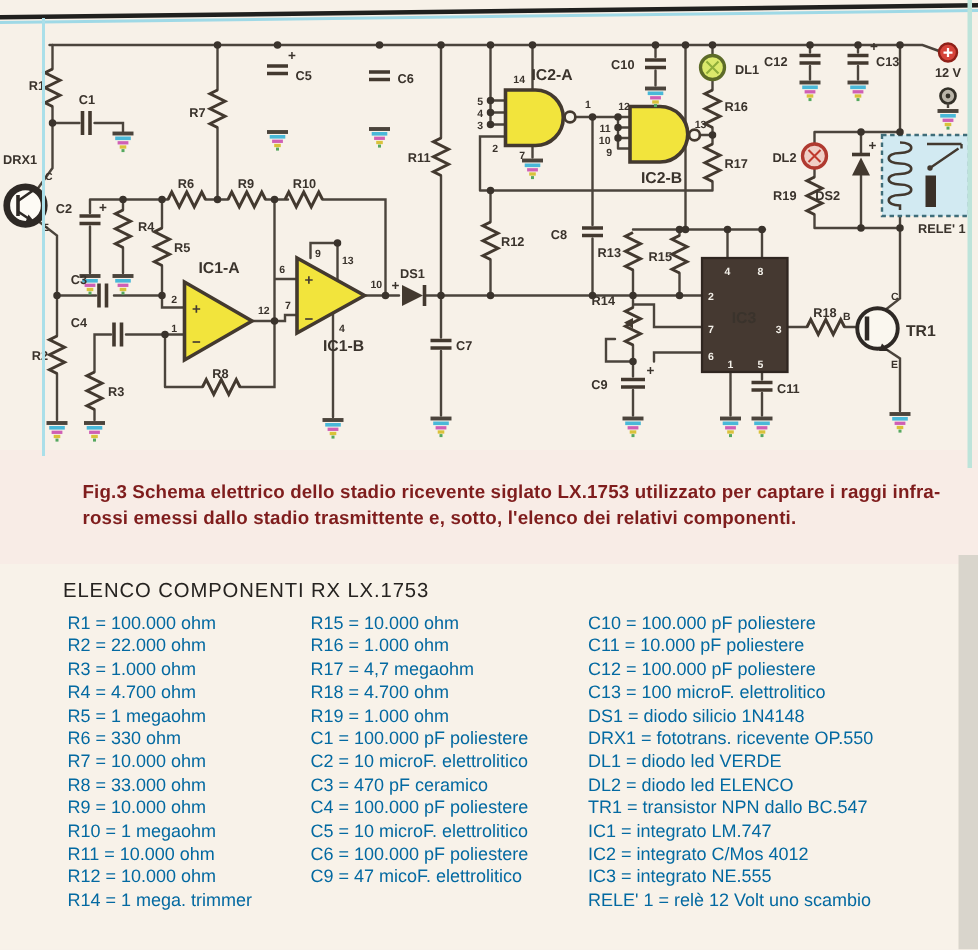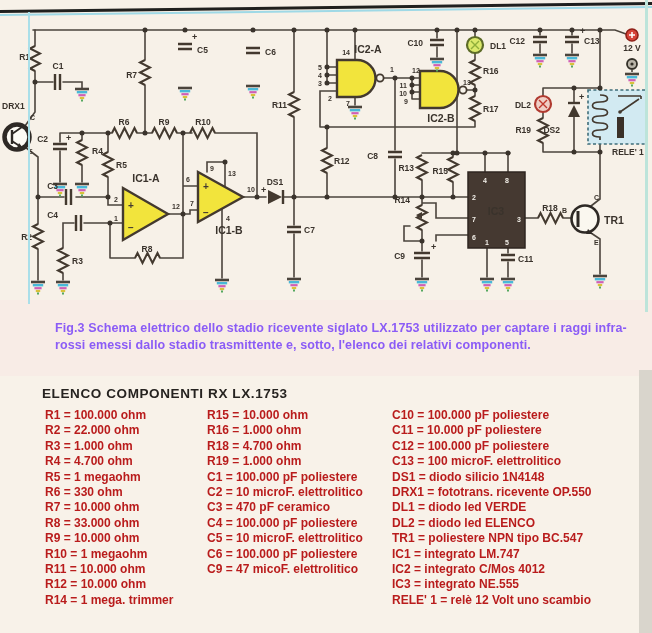--- a/index.html
+++ b/index.html
@@ -12,27 +12,27 @@
   .band-pink{position:absolute;left:0;top:300px;width:652px;height:76px;background:#f8ece6;}
   .band-list{position:absolute;left:0;top:376px;width:652px;height:257px;background:#f8f2e9;}
   .scan-top{position:absolute;left:-6px;top:6px;width:668px;height:3px;background:#20201e;transform:rotate(-0.7deg);}
   .scan-top-cyan{position:absolute;left:-6px;top:10px;width:668px;height:2px;background:#9fd9e6;transform:rotate(-0.7deg);}
   .scan-left-cyan{position:absolute;left:28px;top:12px;width:2px;height:292px;background:#aadfe9;}
   .scan-right-cyan{position:absolute;left:645px;top:0px;width:3px;height:312px;background:#bde4da;}
   .scan-right-gray{position:absolute;right:0;top:370px;width:13px;height:263px;background:#d9d5cc;}
   #schematic-wrap{position:absolute;left:0;top:0;width:652px;height:312px;}
   #caption{
     position:absolute;left:55px;top:320px;width:575px;
-    font-size:12.5px;font-weight:bold;color:#8b5cf6;line-height:17px;letter-spacing:0.1px;
+    font-size:12.5px;font-weight:bold;color:#7f1d1d;line-height:17px;letter-spacing:0.1px;
   }
   #list-heading{
     position:absolute;left:42px;top:386px;
-    font-size:13.5px;font-weight:bold;letter-spacing:0.6px;color:#262320;
+    font-size:13.5px;font-weight:normal;letter-spacing:0.6px;color:#262320;
   }
-  .col{position:absolute;top:408px;font-size:12px;font-weight:bold;color:#b91c1c;line-height:15.4px;white-space:nowrap;}
+  .col{position:absolute;top:408px;font-size:12px;font-weight:normal;color:#0369a1;line-height:15.4px;white-space:nowrap;}
   #col1{left:45px;} #col2{left:207px;} #col3{left:392px;}
   svg text{font-family:"Liberation Sans", sans-serif;}
   .lbl{font-size:8.5px;font-weight:bold;fill:#3a332c;}
   .pin{font-size:7px;font-weight:bold;fill:#3a332c;}
   .icname{font-size:10.5px;font-weight:bold;fill:#3a332c;}
   .wlbl{font-size:7px;font-weight:bold;fill:#f2efe8;}
   .sign{font-size:9px;font-weight:bold;fill:#3a332c;}
   .opsign{font-size:10px;font-weight:bold;fill:#433a30;}
 </style>
 </head>
@@ -335,38 +335,39 @@
   <div>R9 = 10.000 ohm</div>
   <div>R10 = 1 megaohm</div>
   <div>R11 = 10.000 ohm</div>
   <div>R12 = 10.000 ohm</div>
   <div>R14 = 1 mega. trimmer</div>
 </div>
 
 <div class="col" id="col2">
   <div>R15 = 10.000 ohm</div>
   <div>R16 = 1.000 ohm</div>
+  <div>R17 = 4,7 megaohm</div>
   <div>R18 = 4.700 ohm</div>
   <div>R19 = 1.000 ohm</div>
   <div>C1 = 100.000 pF poliestere</div>
   <div>C2 = 10 microF. elettrolitico</div>
   <div>C3 = 470 pF ceramico</div>
   <div>C4 = 100.000 pF poliestere</div>
   <div>C5 = 10 microF. elettrolitico</div>
   <div>C6 = 100.000 pF poliestere</div>
   <div>C9 = 47 micoF. elettrolitico</div>
 </div>
 
 <div class="col" id="col3">
   <div>C10 = 100.000 pF poliestere</div>
   <div>C11 = 10.000 pF poliestere</div>
   <div>C12 = 100.000 pF poliestere</div>
   <div>C13 = 100 microF. elettrolitico</div>
   <div>DS1 = diodo silicio 1N4148</div>
   <div>DRX1 = fototrans. ricevente OP.550</div>
   <div>DL1 = diodo led VERDE</div>
   <div>DL2 = diodo led ELENCO</div>
-  <div>TR1 = poliestere NPN tipo BC.547</div>
+  <div>TR1 = transistor NPN dallo BC.547</div>
   <div>IC1 = integrato LM.747</div>
   <div>IC2 = integrato C/Mos 4012</div>
   <div>IC3 = integrato NE.555</div>
   <div>RELE' 1 = relè 12 Volt uno scambio</div>
 </div>
 
 </body></html>

